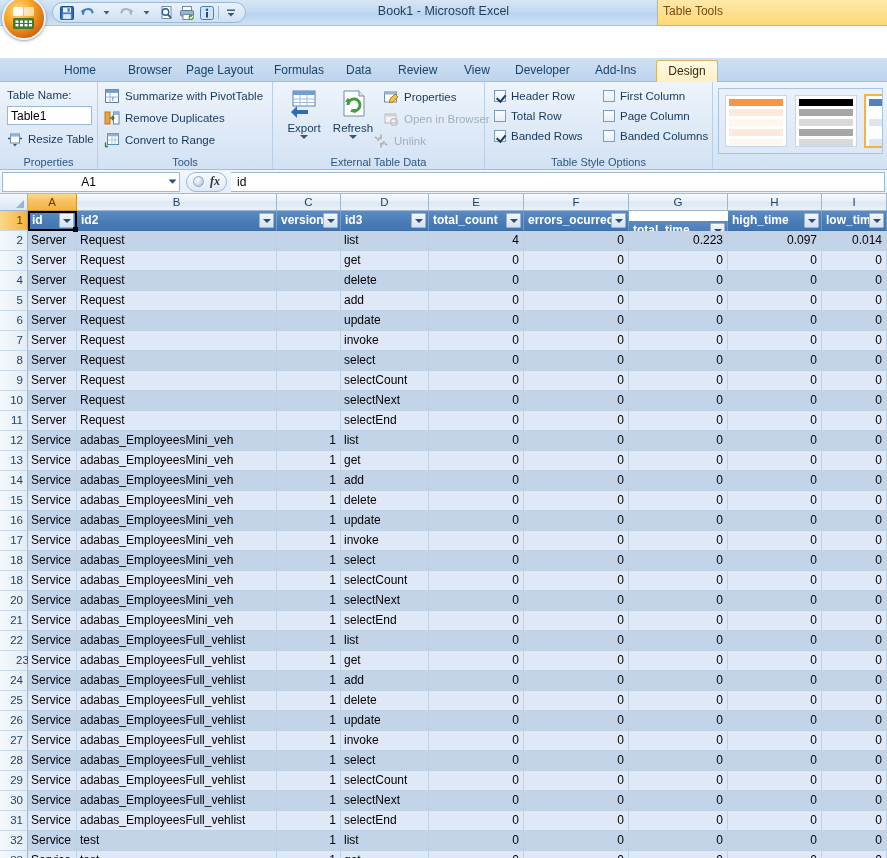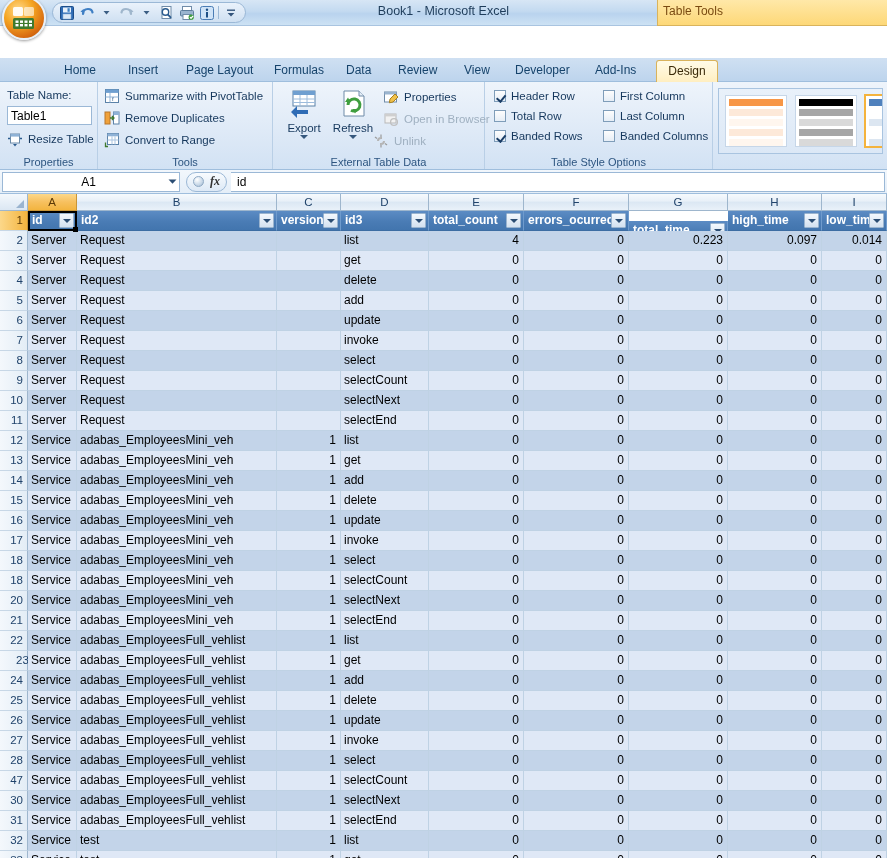--- a/index.html
+++ b/index.html
@@ -335,21 +335,21 @@
           <path d="M1.6 5 L8.4 5 L5 8.6 Z" fill="#34557c"></path>
         </svg>
       </div>
     </div>
 
     <div class="win-title">Book1 - Microsoft Excel</div>
   </div>
 
   <div class="ribbon-tabs">
     <div class="rtab" style="left:54px">Home</div>
-    <div class="rtab" style="left:118px">Insert</div>
+    <div class="rtab" style="left:118px">Browser</div>
     <div class="rtab" style="left:176px">Page Layout</div>
     <div class="rtab" style="left:264px">Formulas</div>
     <div class="rtab" style="left:336px">Data</div>
     <div class="rtab" style="left:388px">Review</div>
     <div class="rtab" style="left:454px">View</div>
     <div class="rtab" style="left:505px">Developer</div>
     <div class="rtab" style="left:585px">Add-Ins</div>
     <div class="rtab active" style="left:656px; width:62px; text-align:center; padding-left:0; padding-right:0;">Design</div>
   </div>
 
@@ -478,21 +478,21 @@
       <div class="rgline" style="left:9px;  top:48px">
         <span class="cbx checked"></span>
         <span>Banded Rows</span>
       </div>
       <div class="rgline" style="left:118px; top:8px">
         <span class="cbx"></span>
         <span>First Column</span>
       </div>
       <div class="rgline" style="left:118px; top:28px">
         <span class="cbx"></span>
-        <span>Last Column</span>
+        <span>Page Column</span>
       </div>
       <div class="rgline" style="left:118px; top:48px">
         <span class="cbx"></span>
         <span>Banded Columns</span>
       </div>
       <div class="rgroup-label">Table Style Options</div>
     </div>
 
     <div class="rgroup" style="left:713px; right:0; border-right:none"></div>
     <div class="gallery">
@@ -850,21 +850,21 @@
       <div class="rowhead" style="top: 557px;">28</div>
       <div class="cell band1" style="left: 28px; width: 49px; top: 557px;">Service</div>
       <div class="cell band1" style="left: 77px; width: 200px; top: 557px;">adabas_EmployeesFull_vehlist</div>
       <div class="cell band1 num" style="left: 277px; width: 64px; top: 557px;">1</div>
       <div class="cell band1" style="left: 341px; width: 88px; top: 557px;">select</div>
       <div class="cell band1 num" style="left: 429px; width: 95px; top: 557px;">0</div>
       <div class="cell band1 num" style="left: 524px; width: 105px; top: 557px;">0</div>
       <div class="cell band1 num" style="left: 629px; width: 99px; top: 557px;">0</div>
       <div class="cell band1 num" style="left: 728px; width: 94px; top: 557px;">0</div>
       <div class="cell band1 num" style="left: 822px; width: 65px; top: 557px;">0</div>
-      <div class="rowhead" style="top: 577px;">47</div>
+      <div class="rowhead" style="top: 577px;">29</div>
       <div class="cell band2" style="left: 28px; width: 49px; top: 577px;">Service</div>
       <div class="cell band2" style="left: 77px; width: 200px; top: 577px;">adabas_EmployeesFull_vehlist</div>
       <div class="cell band2 num" style="left: 277px; width: 64px; top: 577px;">1</div>
       <div class="cell band2" style="left: 341px; width: 88px; top: 577px;">selectCount</div>
       <div class="cell band2 num" style="left: 429px; width: 95px; top: 577px;">0</div>
       <div class="cell band2 num" style="left: 524px; width: 105px; top: 577px;">0</div>
       <div class="cell band2 num" style="left: 629px; width: 99px; top: 577px;">0</div>
       <div class="cell band2 num" style="left: 728px; width: 94px; top: 577px;">0</div>
       <div class="cell band2 num" style="left: 822px; width: 65px; top: 577px;">0</div>
       <div class="rowhead" style="top: 597px;">30</div>

